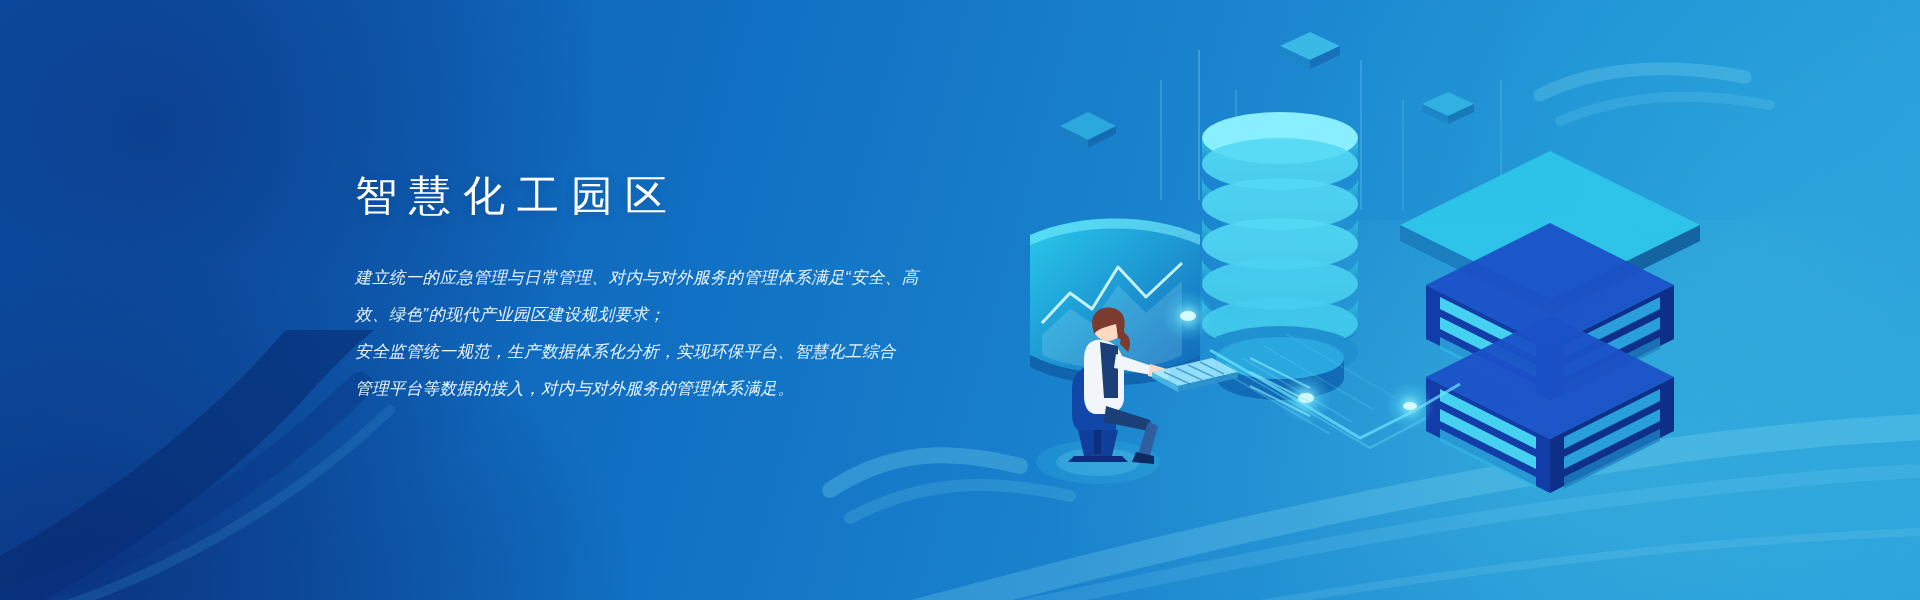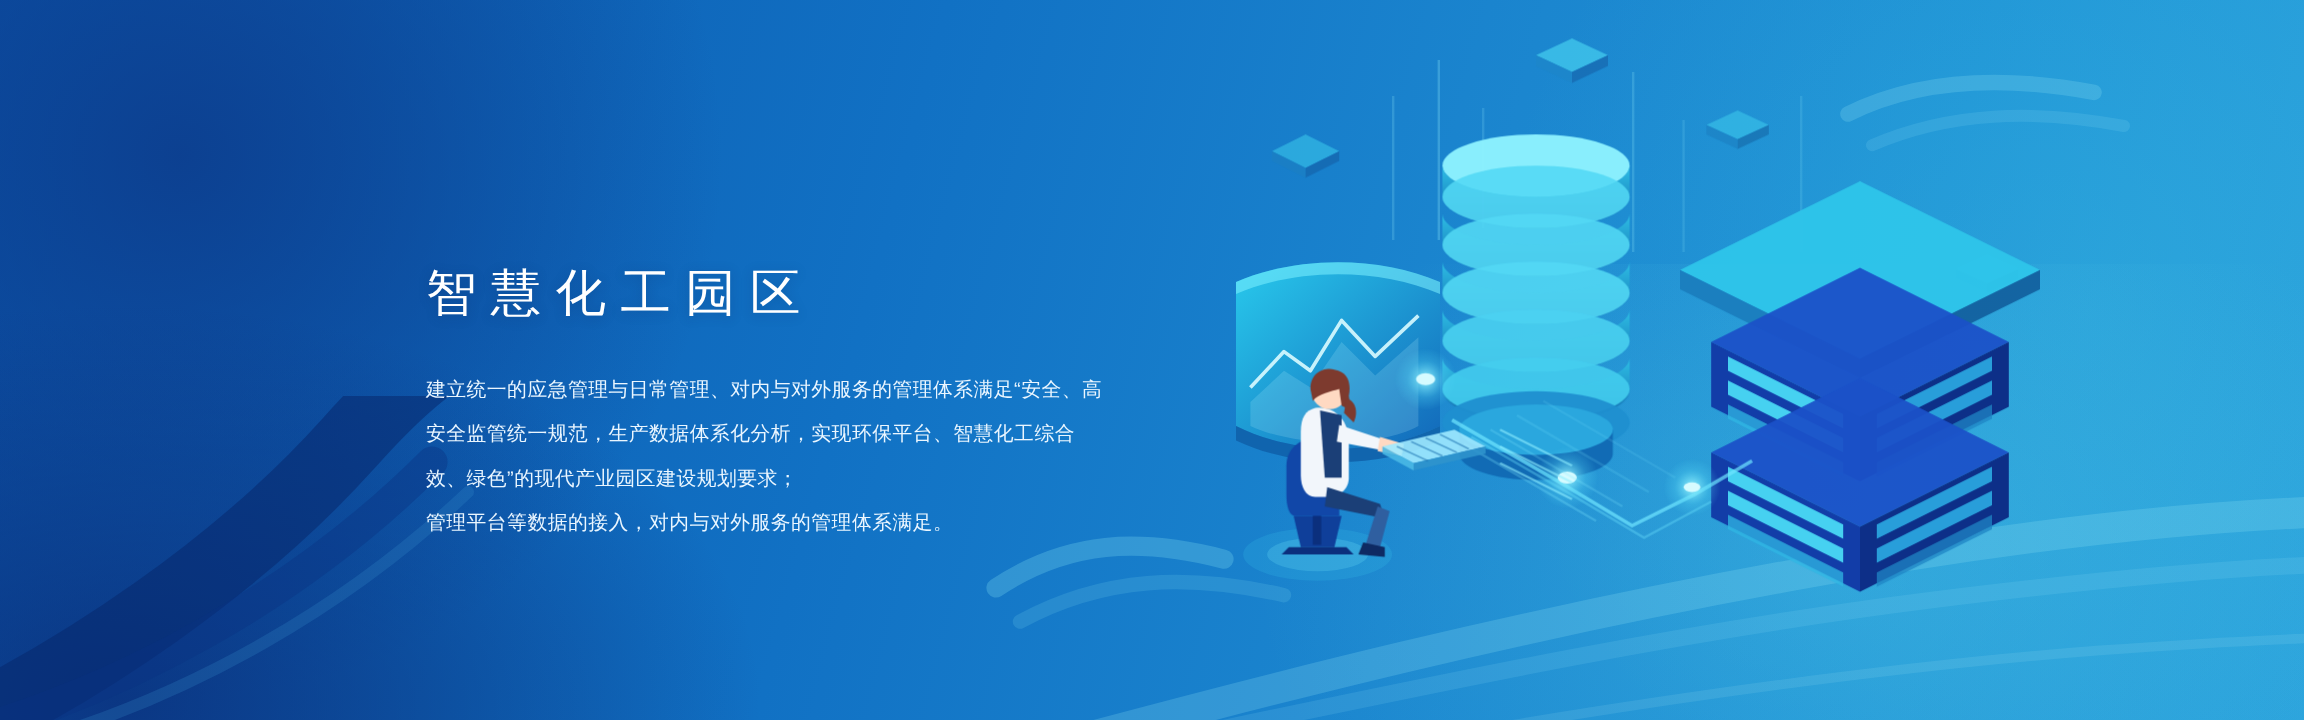--- a/index.html
+++ b/index.html
@@ -50,40 +50,39 @@
 
   .swoosh { position: absolute; pointer-events: none; }
   .swoosh svg { display: block; }
 
   
   .content {
     position: absolute;
     left: 355px;
     top: 175px;
     width: 760px;
-    margin-top: 48px;
   }
   .headline {
     font-size: 42px;
     line-height: 1;
     letter-spacing: 12px;
     color: #ffffff;
     font-weight: 400;
     margin: 0 0 42px 0;
     white-space: nowrap;
     text-shadow: 0 2px 10px rgba(0,40,90,0.25);
   }
   .copy {
     font-size: 16.5px;
     line-height: 37px;
     color: #eaf6ff;
     letter-spacing: 0.4px;
     font-weight: 400;
   }
-  .copy p { margin: 0; }
+  .copy p { margin: 0; font-style: italic; }
 
   
   .illustration {
     position: absolute;
     left: 1030px;
     top: 20px;
     width: 720px;
     height: 540px;
   }
   .illustration svg { display: block; }
@@ -125,22 +124,22 @@
     <svg width="260" height="90" viewBox="0 0 260 90" fill="none">
       <path d="M10 40 C 70 10 140 8 215 22" stroke="rgba(150,230,245,0.22)" stroke-width="13" fill="none" stroke-linecap="round"></path>
       <path d="M30 66 C 95 38 165 36 240 50" stroke="rgba(150,230,245,0.15)" stroke-width="10" fill="none" stroke-linecap="round"></path>
     </svg>
   </div>
 
   <div class="content">
     <h1 class="headline">智慧化工园区</h1>
     <div class="copy">
       <p>建立统一的应急管理与日常管理、对内与对外服务的管理体系满足“安全、高</p>
+      <p>效、绿色”的现代产业园区建设规划要求；</p>
       <p>安全监管统一规范，生产数据体系化分析，实现环保平台、智慧化工综合</p>
-      <p>效、绿色”的现代产业园区建设规划要求；</p>
       <p>管理平台等数据的接入，对内与对外服务的管理体系满足。</p>
     </div>
   </div>
 
   <div class="illustration">
     <svg width="720" height="540" viewBox="0 0 720 540" fill="none" xmlns="http://www.w3.org/2000/svg">
       <defs>
         <linearGradient id="gCyan" x1="0" y1="0" x2="0" y2="1">
           <stop offset="0%" stop-color="#7df4ff"></stop>
           <stop offset="100%" stop-color="#23a7d8"></stop>

